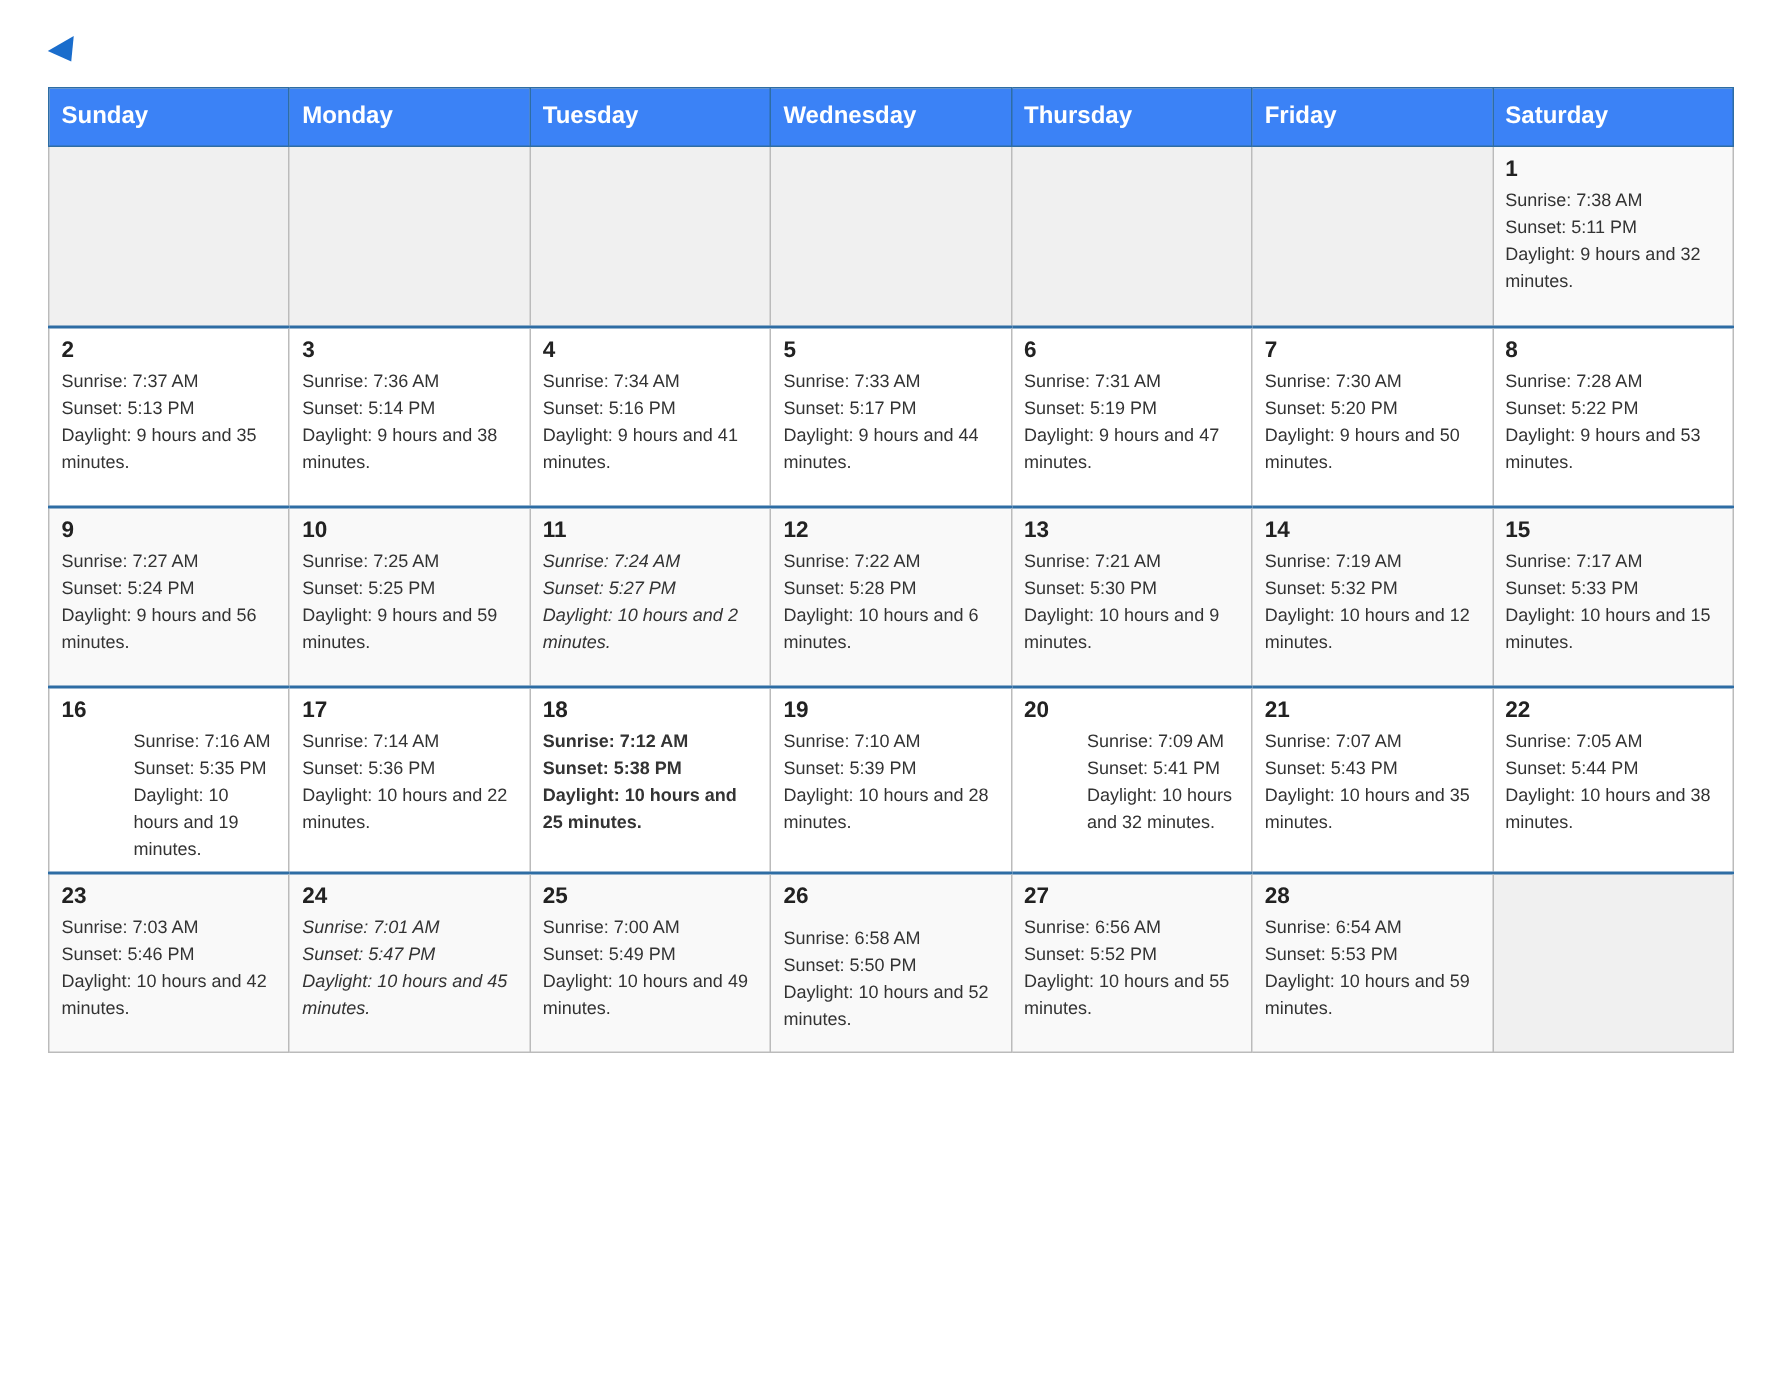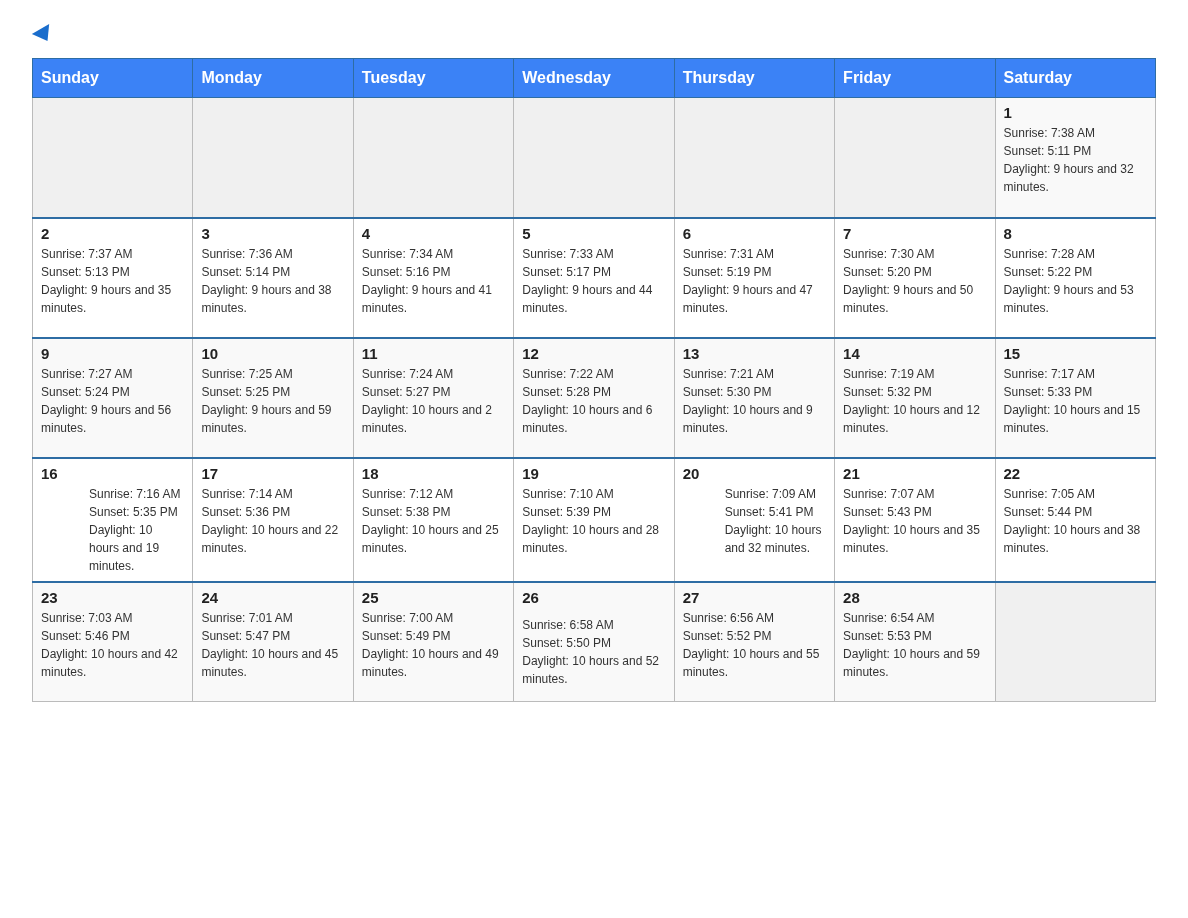--- a/index.html
+++ b/index.html
@@ -210,21 +210,21 @@
 Daylight: 9 hours and 56 minutes.</div>
         </td>
         <td>
           <span class="day-num">10</span>
           <div class="day-info" style="white-space: pre-line;">Sunrise: 7:25 AM
 Sunset: 5:25 PM
 Daylight: 9 hours and 59 minutes.</div>
         </td>
         <td>
           <span class="day-num">11</span>
-          <div class="day-info" style="white-space: pre-line;">Sunrise: 7:24 AM
+          <div class="day-info" style="white-space: pre-line; font-style: italic;">Sunrise: 7:24 AM
 Sunset: 5:27 PM
 Daylight: 10 hours and 2 minutes.</div>
         </td>
         <td>
           <span class="day-num">12</span>
           <div class="day-info" style="white-space: pre-line;">Sunrise: 7:22 AM
 Sunset: 5:28 PM
 Daylight: 10 hours and 6 minutes.</div>
         </td>
         <td>
@@ -254,21 +254,21 @@
 Daylight: 10 hours and 19 minutes.</div>
         </td>
         <td>
           <span class="day-num">17</span>
           <div class="day-info" style="white-space: pre-line;">Sunrise: 7:14 AM
 Sunset: 5:36 PM
 Daylight: 10 hours and 22 minutes.</div>
         </td>
         <td>
           <span class="day-num">18</span>
-          <div class="day-info" style="white-space: pre-line;">Sunrise: 7:12 AM
+          <div class="day-info" style="white-space: pre-line; font-weight: bold;">Sunrise: 7:12 AM
 Sunset: 5:38 PM
 Daylight: 10 hours and 25 minutes.</div>
         </td>
         <td>
           <span class="day-num">19</span>
           <div class="day-info" style="white-space: pre-line;">Sunrise: 7:10 AM
 Sunset: 5:39 PM
 Daylight: 10 hours and 28 minutes.</div>
         </td>
         <td>
@@ -292,21 +292,21 @@
       </tr>
       <tr>
         <td>
           <span class="day-num">23</span>
           <div class="day-info" style="white-space: pre-line;">Sunrise: 7:03 AM
 Sunset: 5:46 PM
 Daylight: 10 hours and 42 minutes.</div>
         </td>
         <td>
           <span class="day-num">24</span>
-          <div class="day-info" style="white-space: pre-line;">Sunrise: 7:01 AM
+          <div class="day-info" style="white-space: pre-line; font-style: italic;">Sunrise: 7:01 AM
 Sunset: 5:47 PM
 Daylight: 10 hours and 45 minutes.</div>
         </td>
         <td>
           <span class="day-num">25</span>
           <div class="day-info" style="white-space: pre-line;">Sunrise: 7:00 AM
 Sunset: 5:49 PM
 Daylight: 10 hours and 49 minutes.</div>
         </td>
         <td>

